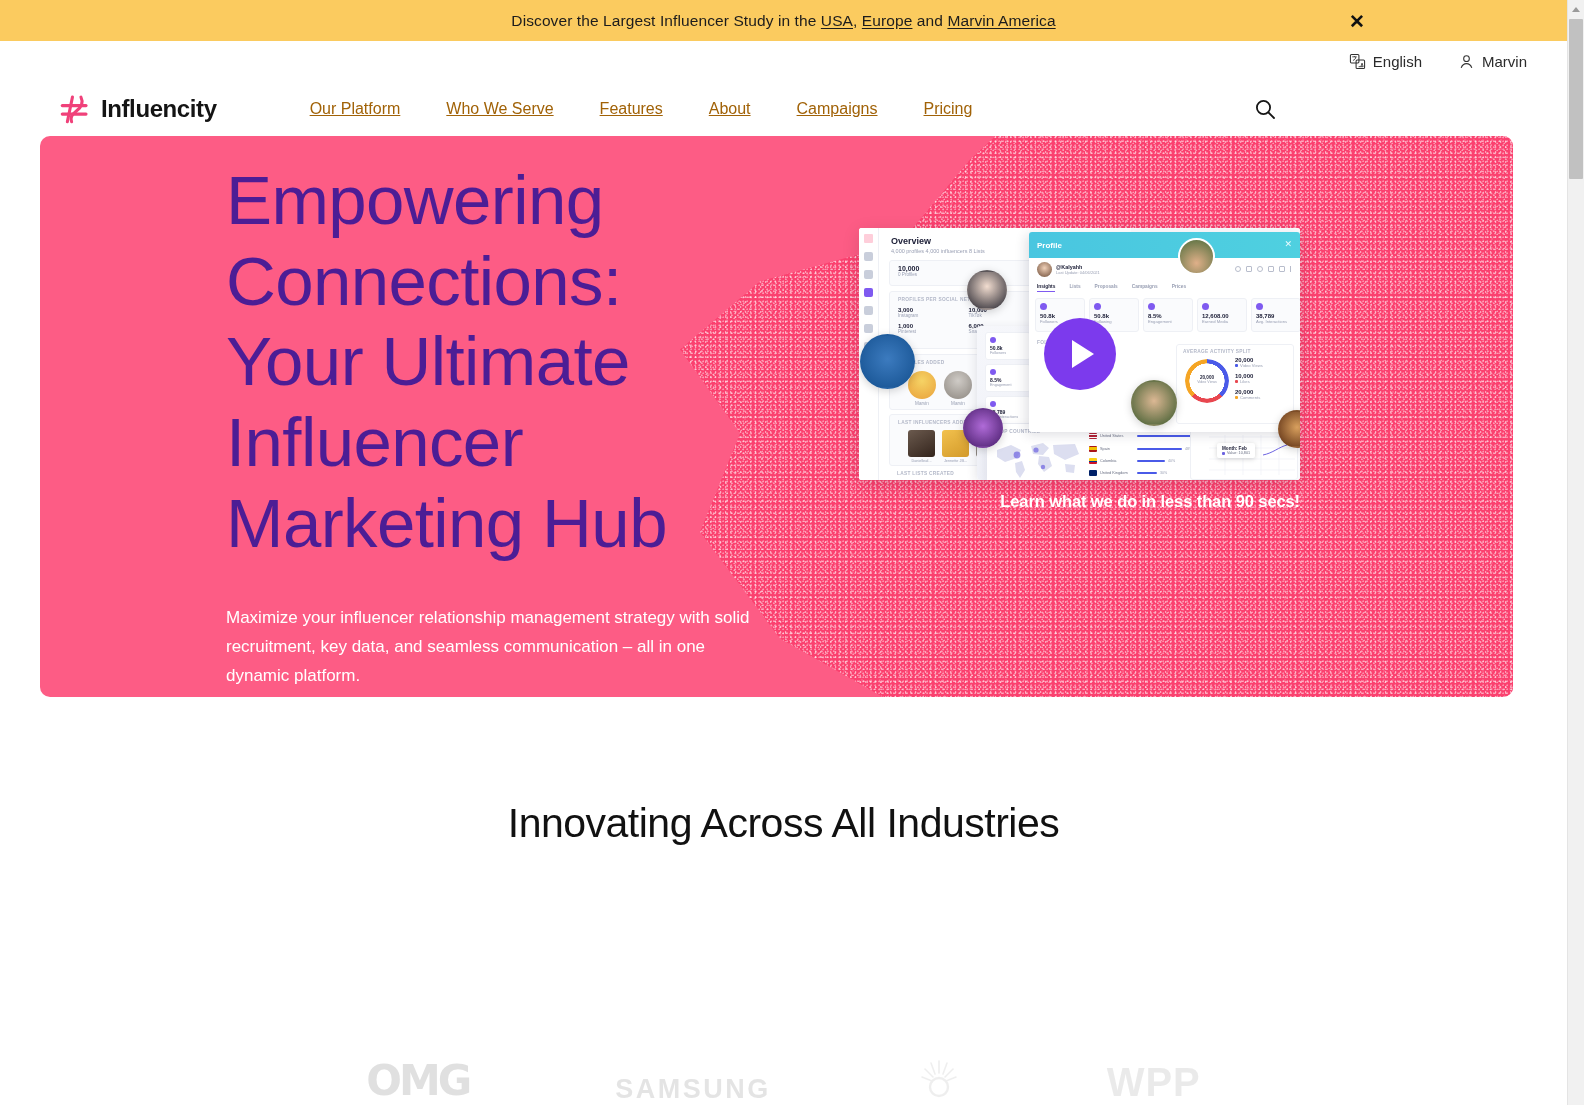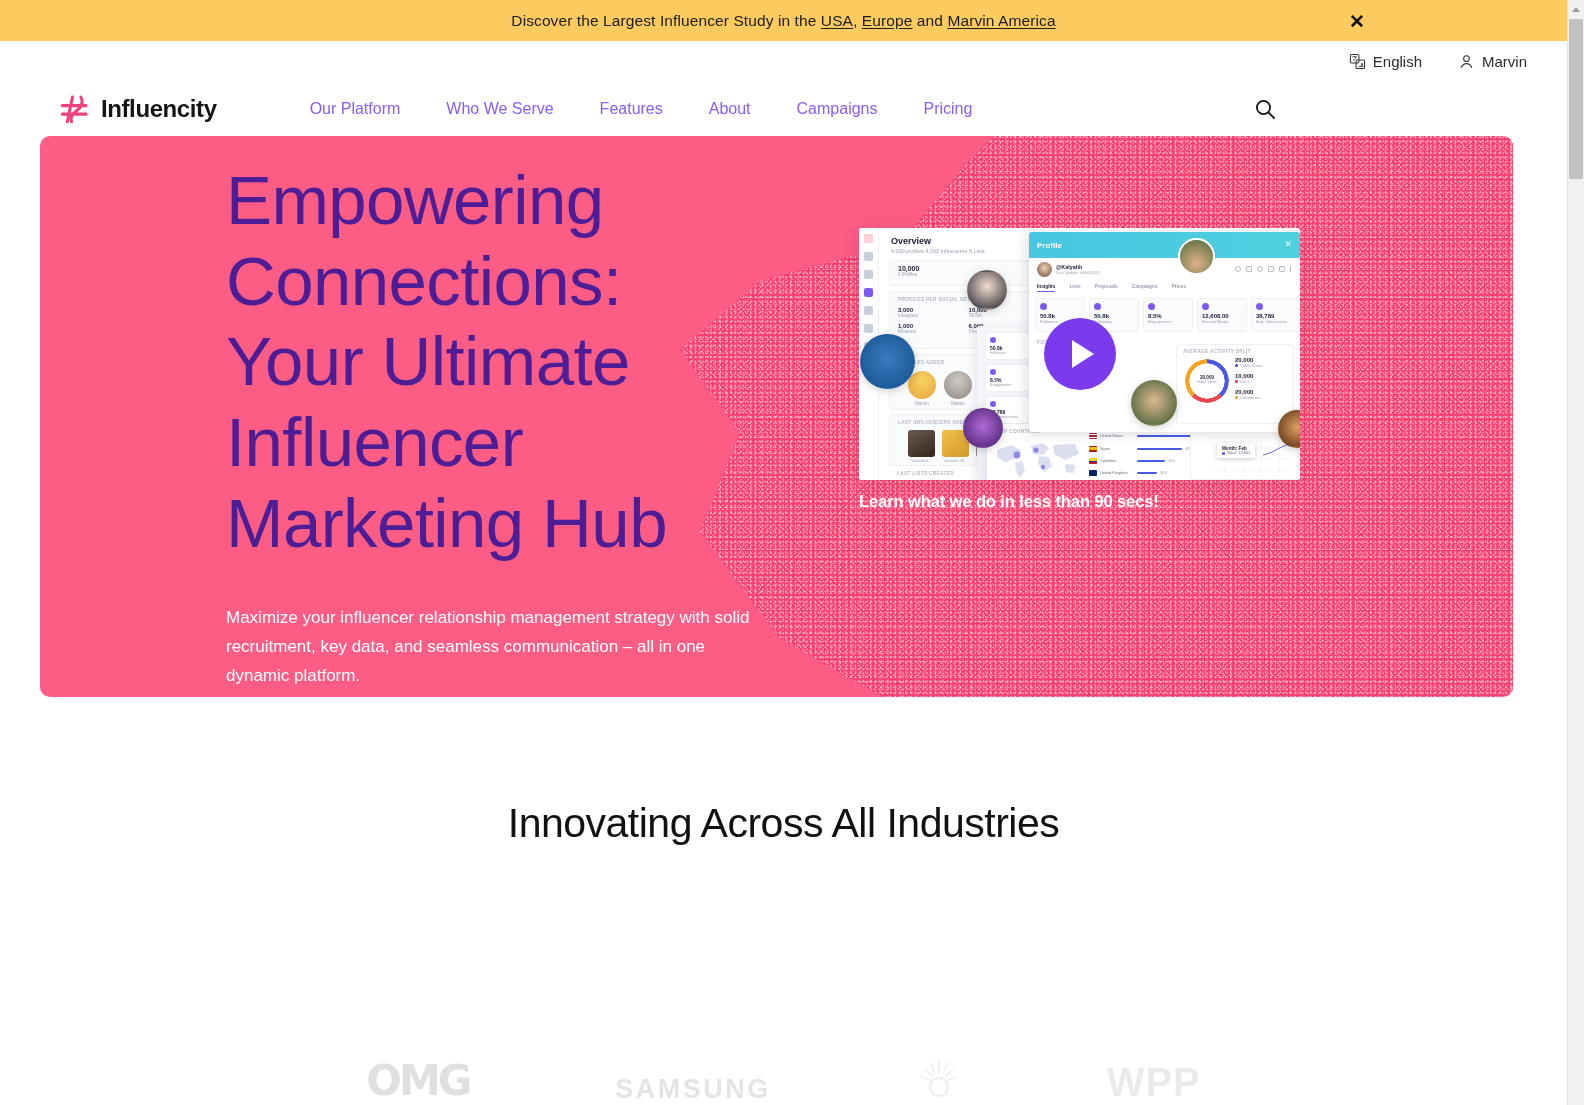--- a/index.html
+++ b/index.html
@@ -139,24 +139,25 @@
     letter-spacing: -0.4px;
   }
   .nav {
     display: flex;
     align-items: center;
     gap: 0px;
     margin-left: 70px;
   }
   .nav-item {
     font-size: 16px;
-    color: #8b5cf6;
+    color: #a16207;
     padding: 6px 23px;
     cursor: pointer;
     white-space: nowrap;
+    text-decoration: underline;
   }
   .nav-search {
     position: absolute;
     right: 290px;
     top: 16px;
     width: 24px; height: 24px;
     cursor: pointer;
   }
 
   
@@ -352,21 +353,21 @@
     display:flex; align-items:center; justify-content:center;
     cursor:pointer; z-index: 9;
   }
   .play-tri {
     width:0;height:0;border-left:22px solid #ffffff;
     border-top:14px solid transparent;border-bottom:14px solid transparent;
     margin-left:6px;
   }
   .video-caption {
     position:absolute; left: 39px; top: 356px; width: 441px;
-    text-align:left; color:#ffffff; font-size:16.5px; font-weight:700;
+    text-align:right; color:#ffffff; font-size:16.5px; font-weight:700;
     letter-spacing:-0.1px;
   }
 
   
   .industries {
     position:absolute; top: 800px; left:0; width: 1567px;
     text-align:center; z-index:5;
   }
   .ind-title {
     font-size: 41px; font-weight:400; color:#111111; letter-spacing:-0.5px;

